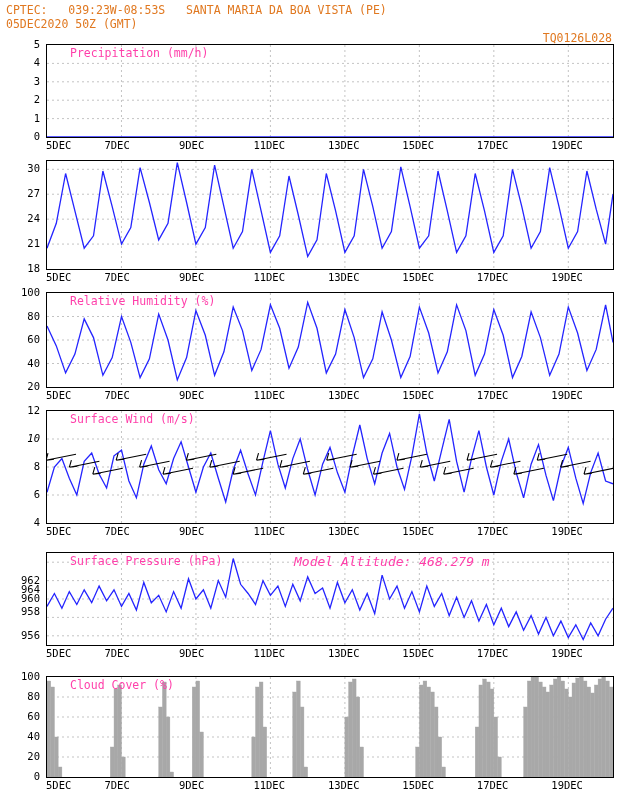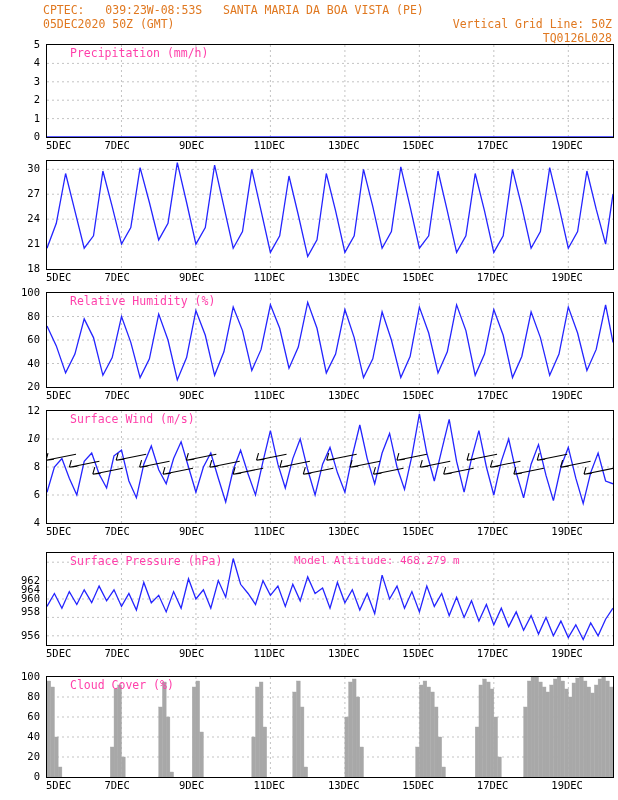--- a/index.html
+++ b/index.html
@@ -1,44 +1,43 @@
 <!DOCTYPE html>
 <html><head>
 <meta charset="utf-8">
 <style>
   html,body{margin:0;padding:0;background:#ffffff;}
   body{width:618px;height:800px;font-family:"DejaVu Sans Mono","Liberation Mono",monospace;}
   #root{position:relative;width:618px;height:800px;overflow:hidden;}
 
-  .hdr{position:absolute;color:#e07820;font-size:11.5px;letter-spacing:0px;white-space:pre;margin-left:37px;}
+  .hdr{position:absolute;color:#e07820;font-size:11.5px;letter-spacing:0px;white-space:pre;}
   .hdr1{left:6px;top:3px;}
   .hdr2l{left:6px;top:17px;}
   .hdr2r{right:6px;top:17px;}
   .hdr3r{right:6px;top:31px;}
 
   .panel{position:absolute;left:46px;box-sizing:border-box;border:1px solid #000;background:#fff;}
   .ptitle{position:absolute;color:#ff3faa;font-size:11.5px;white-space:pre;}
-  .paltitle{position:absolute;color:#ff3faa;font-size:11px;white-space:pre;}
+  .paltitle{position:absolute;color:#ff3faa;font-size:13px;white-space:pre;font-style:italic;}
 
   .ylab{position:absolute;color:#000;font-size:10.5px;text-align:right;width:40px;}
   .xlab{position:absolute;color:#000;font-size:10.5px;white-space:pre;}
 
   svg{display:block;}
   .grid{stroke:#9a9a9a;stroke-width:0.6;stroke-dasharray:2 3;}
   .series{fill:none;stroke:#2424ff;stroke-width:1.3;}
   .bars{fill:#a8a8a8;stroke:#a8a8a8;stroke-width:0.4;}
   .wind{stroke:#000;stroke-width:1.1;fill:none;}
 </style>
 </head>
 <body>
 
 <div id="root">
   <div class="hdr hdr1">CPTEC:   039:23W-08:53S   SANTA MARIA DA BOA VISTA (PE)</div>
   <div class="hdr hdr2l">05DEC2020 50Z (GMT)</div>
-  <div class="hdr hdr2r">Vertical Grid Line: 50Z</div>
   <div class="hdr hdr3r">TQ0126L028</div>
 
   <div id="panels">
       <div class="panel" style="top: 44px; width: 568px; height: 94px;">
         <svg width="566" height="92">
           <line x1="0" x2="566" y1="73.6" y2="73.6" class="grid"></line>
           <line x1="0" x2="566" y1="55.199999999999996" y2="55.199999999999996" class="grid"></line>
           <line x1="0" x2="566" y1="36.800000000000004" y2="36.800000000000004" class="grid"></line>
           <line x1="0" x2="566" y1="18.39999999999999" y2="18.39999999999999" class="grid"></line>
           <line x1="74.47368421052632" x2="74.47368421052632" y1="0" y2="92" class="grid"></line>

